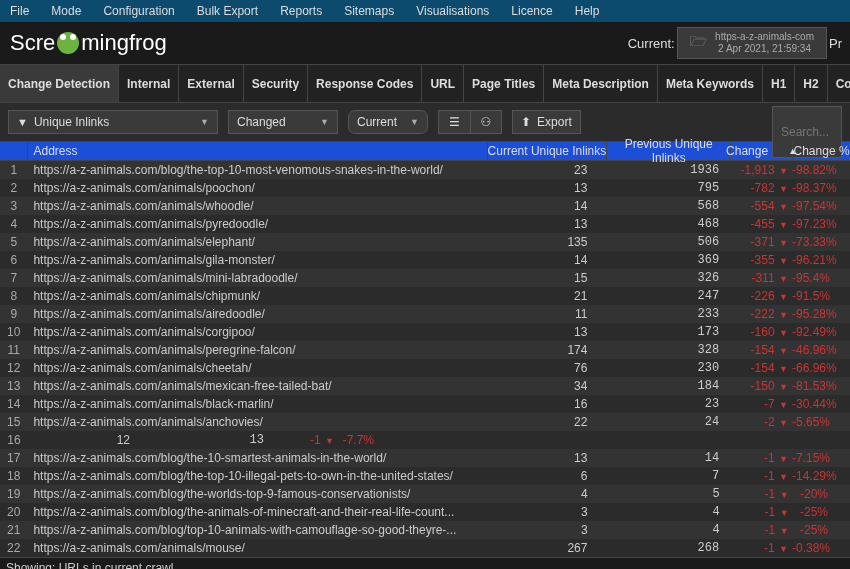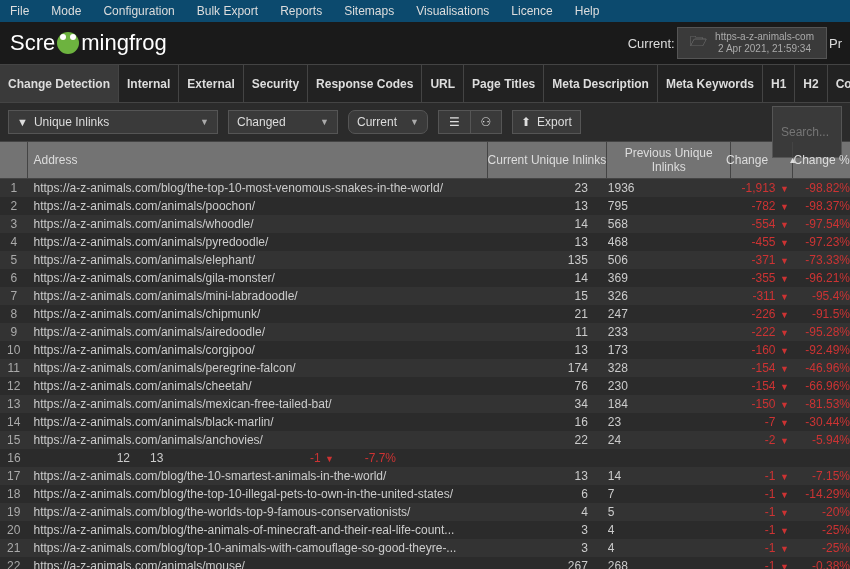--- a/index.html
+++ b/index.html
@@ -138,25 +138,25 @@
   background: #3a3a3a;
   border: 1px solid #555;
   color: #0ea5e9;
   padding: 18px 8px;
   font-size: 12px;
   width: 70px;
   margin-top: 20px;
 }
 
 .table-header {
-  background: #737373;
+  background: #1d4ed8;
   border-top: 1px solid #444;
   border-bottom: 1px solid #444;
   display: flex;
-  height: 38px;
+  height: 20px;
   align-items: center;
   color: #ddd;
   font-size: 12px;
 }
 .col-num { width: 28px; text-align: center; border-right: 1px solid #444; height: 100%; }
 .col-addr { flex: 0 0 460px; padding-left: 6px; border-right: 1px solid #444; height: 100%; display: flex; align-items: center; }
 .col-cur { width: 122px; text-align: left; border-right: 1px solid #444; height: 100%; display: flex; align-items: center; justify-content: center; }
 .col-prev { width: 126px; text-align: center; border-right: 1px solid #444; height: 100%; display: flex; align-items: center; justify-content: center; }
 .col-chg { width: 62px; text-align: center; border-right: 1px solid #444; height: 100%; display: flex; align-items: center; justify-content: center; gap: 20px; }
 .col-pct { width: 58px; text-align: center; height: 100%; display: flex; align-items: center; justify-content: center; }
@@ -167,24 +167,24 @@
   height: 18px;
   align-items: center;
   font-size: 12px;
   color: #ccc;
 }
 .row:nth-child(odd) { background: #333; }
 .row:nth-child(even) { background: #2b2b2b; }
 .row .c-num { width: 28px; text-align: center; color: #aaa; }
 .row .c-addr { flex: 0 0 460px; padding-left: 6px; color: #ccc; white-space: nowrap; overflow: hidden; text-overflow: ellipsis; }
 .row .c-cur { width: 122px; text-align: right; padding-right: 20px; }
-.row .c-prev { width: 126px; padding-right: 12px; }
+.row .c-prev { width: 126px; text-align: right; padding-right: 12px; font-family: Liberation Mono, monospace; }
 .row .c-chg { width: 62px; text-align: right; padding-right: 4px; color: #cc3333; }
 .row .c-chg .arrow { font-size: 9px; margin-left: 2px; }
-.row .c-pct { width: 58px; text-align: right; padding-right: 0; color: #cc3333; }
+.row .c-pct { width: 58px; text-align: right; padding-right: 22px; color: #cc3333; }
 
 .statusbar {
   background: #1a1a1a;
   border-top: 1px solid #444;
   padding: 3px 6px;
   font-size: 12px;
   color: #ccc;
   height: 20px;
 }
 .sort-arrow { font-size: 9px; }
@@ -401,21 +401,21 @@
       <div class="c-prev">23</div>
       <div class="c-chg">-7<span class="arrow"> ▼</span></div>
       <div class="c-pct">-30.44%</div>
     </div>
     <div class="row">
       <div class="c-num">15</div>
       <div class="c-addr">https://a-z-animals.com/animals/anchovies/</div>
       <div class="c-cur">22</div>
       <div class="c-prev">24</div>
       <div class="c-chg">-2<span class="arrow"> ▼</span></div>
-      <div class="c-pct">-5.94%</div>
+      <div class="c-pct">-5.65%</div>
     </div>
     <div class="row">
       <div class="c-num">16</div>
       <div class="c-cur">12</div>
       <div class="c-prev">13</div>
       <div class="c-chg">-1<span class="arrow"> ▼</span></div>
       <div class="c-pct">-7.7%</div>
     </div>
     <div class="row">
       <div class="c-num">17</div>

